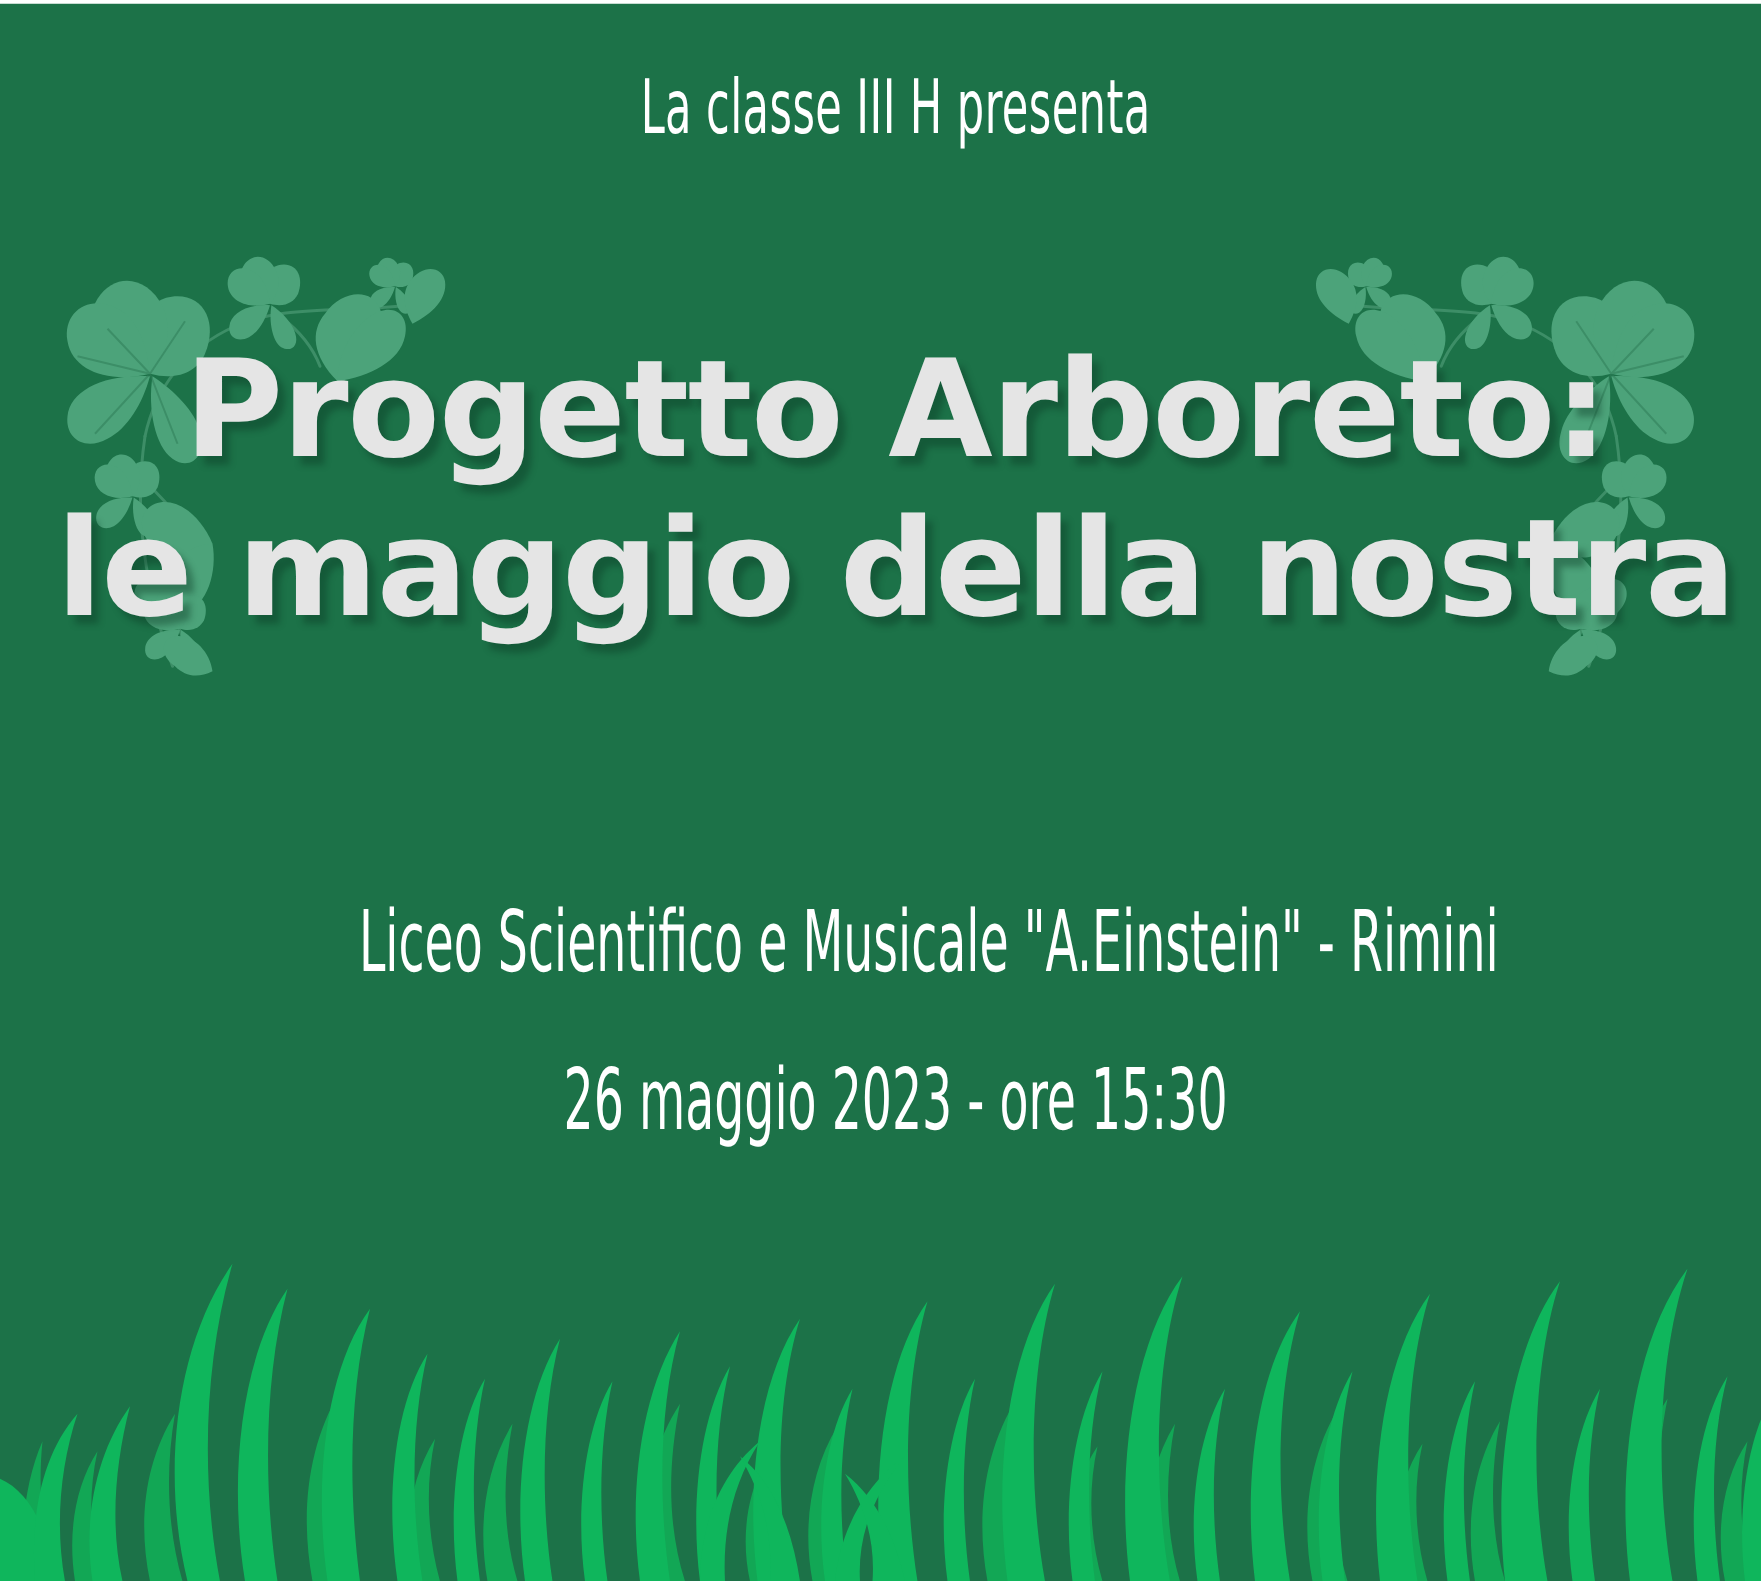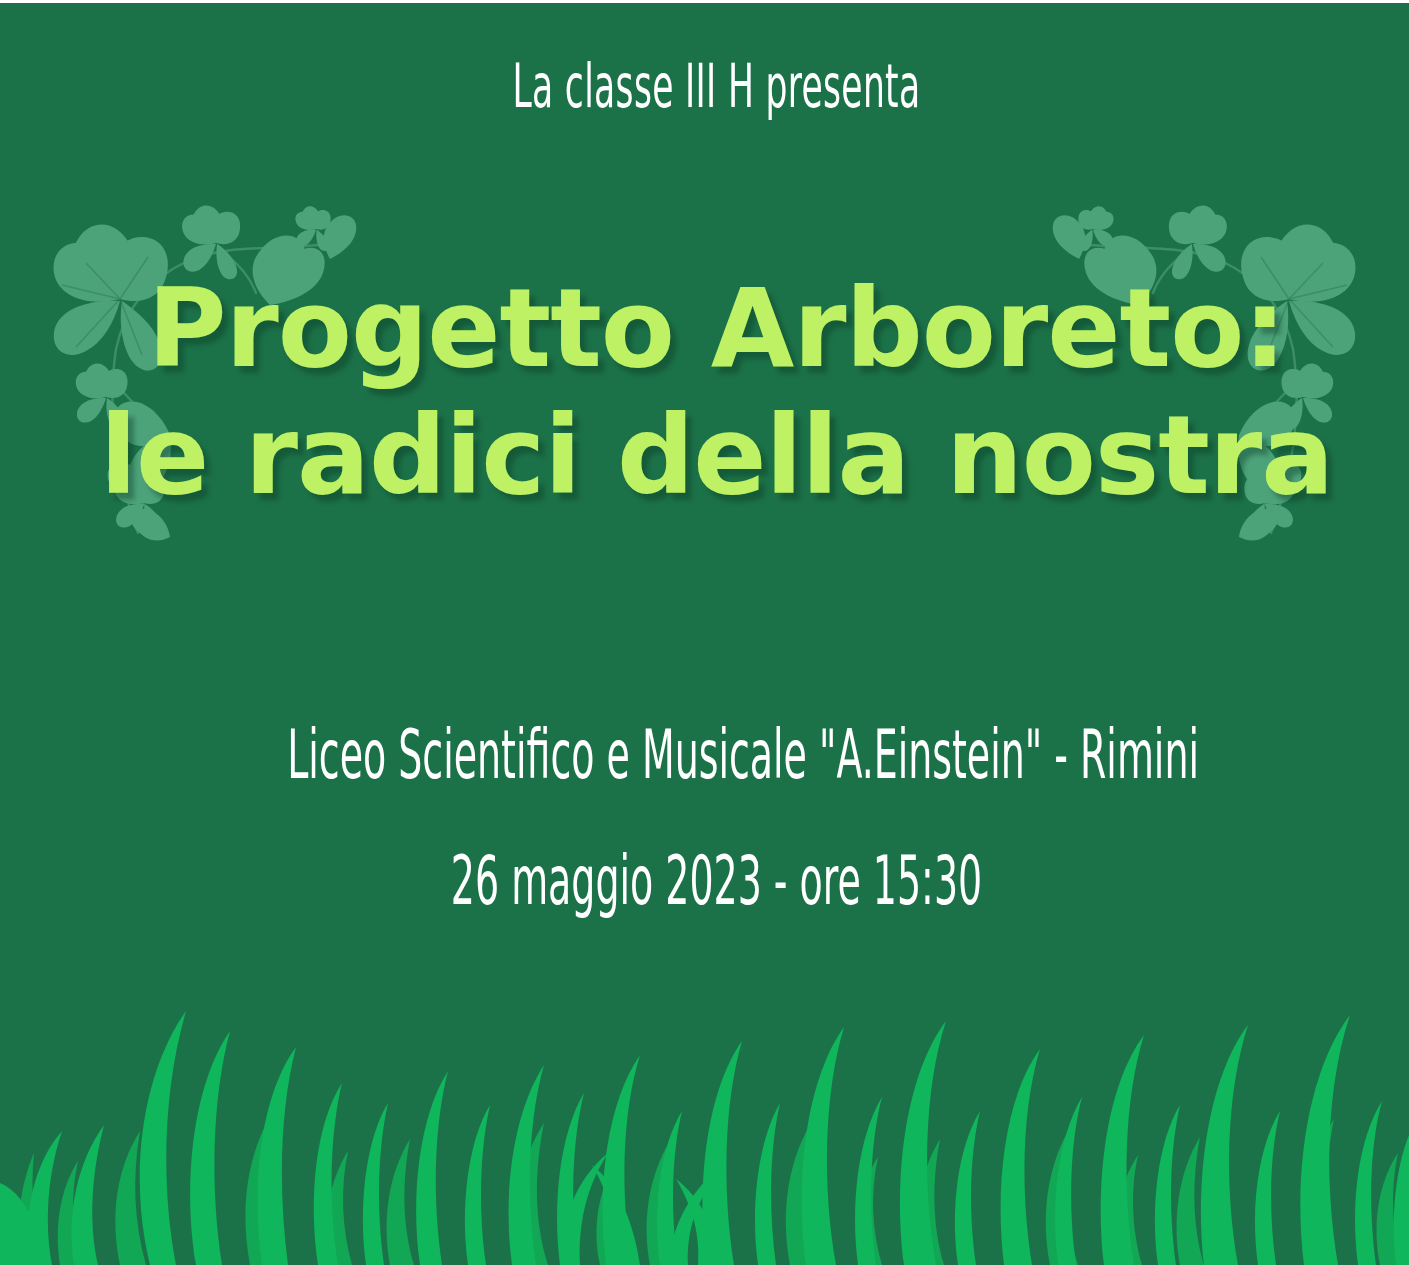--- a/index.html
+++ b/index.html
@@ -68,21 +68,21 @@
     transform-origin: center top;
     white-space: nowrap;
   }
 
   .headline {
     position: absolute;
     top: 262px;
     left: 0;
     right: 0;
     text-align: center;
-    color: #bef264;
+    color: #e5e5e5;
     font-family: "DejaVu Sans", sans-serif;
     font-weight: 700;
     font-size: 108px;
     line-height: 1.18;
     letter-spacing: -1px;
     text-shadow: 6px 7px 5px rgba(9, 56, 34, 0.40);
   }
   .headline .hl-line { display: block; }
 
   .venue {
@@ -254,21 +254,21 @@
       </g>
     </svg>
   </div>
 
   <div class="content">
 
     <div class="kicker">La classe  III H  presenta</div>
 
     <div class="headline">
       <span class="hl-line">Progetto Arboreto:</span>
-      <span class="hl-line">le radici della nostra</span>
+      <span class="hl-line">le maggio della nostra</span>
     </div>
 
     <div class="venue">Liceo Scientifico e Musicale "A.Einstein" - Rimini</div>
 
     <div class="datetime">26 maggio 2023 - ore 15:30</div>
   </div>
 
   <div class="grass">
     <svg viewBox="0 0 1409 340" preserveAspectRatio="none" xmlns="http://www.w3.org/2000/svg" aria-hidden="true">
 

